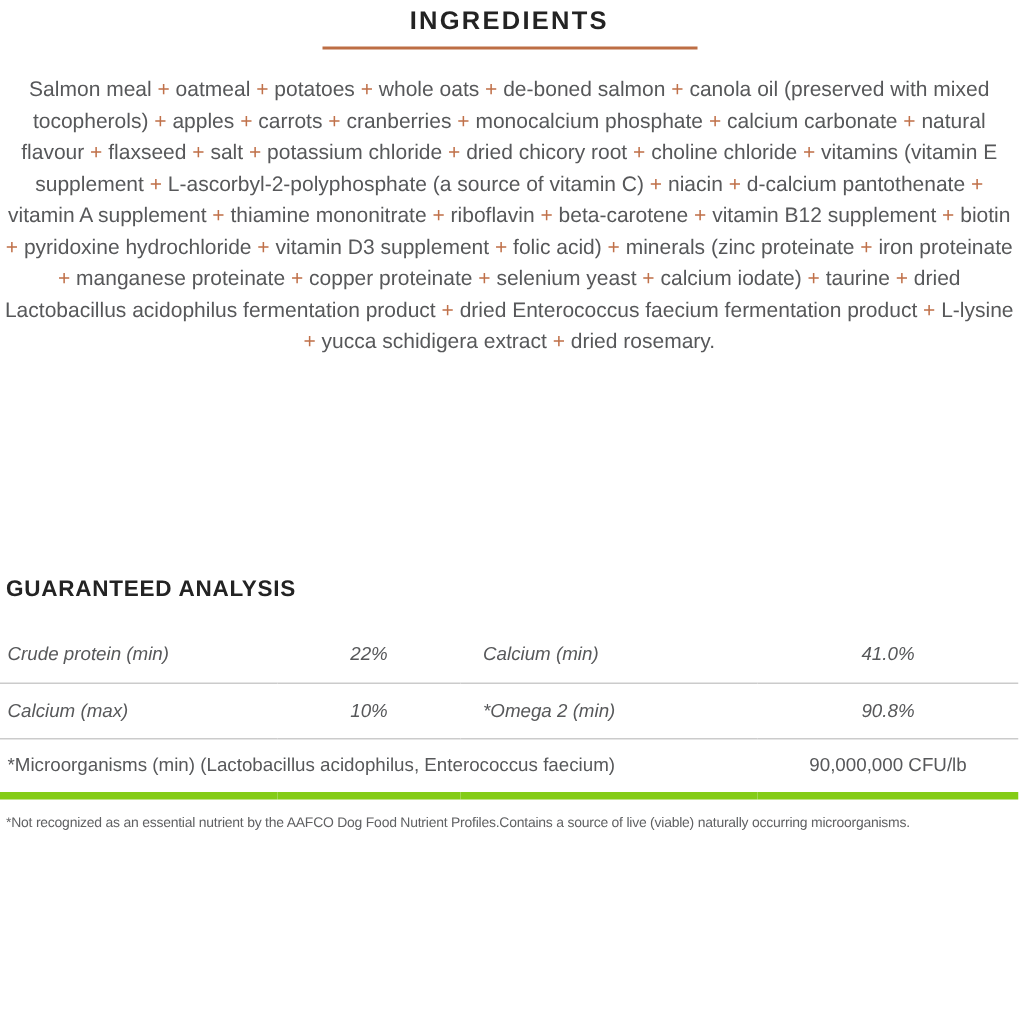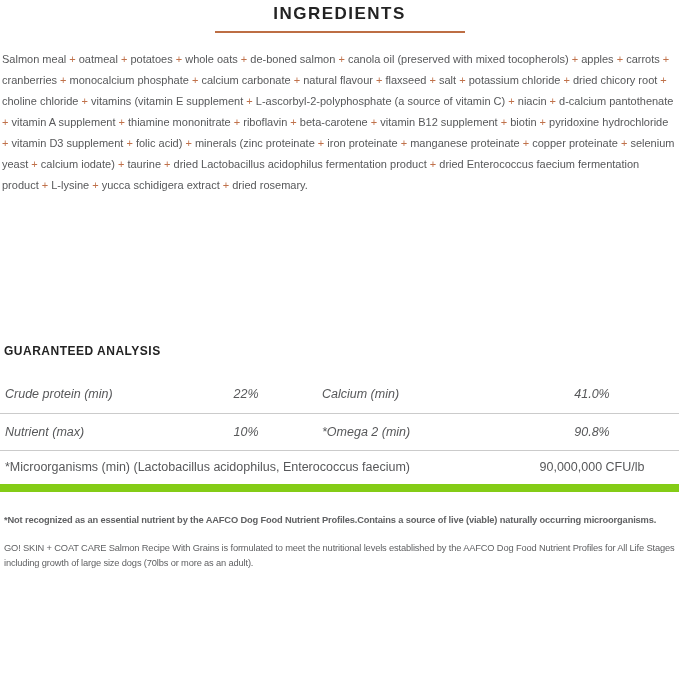--- a/index.html
+++ b/index.html
@@ -22,66 +22,65 @@
     color: #232323;
   }
   .title-underline {
     width: 250px; height: 2px;
     margin: 6px auto 0 auto;
     background: #bd6e44;
   }
   .ingredients-text {
     margin-top: 16px;
     padding: 0 2px;
-    text-align: left;
-    font-size: 11px;
+    text-align: center;
+    font-size: 14px;
     line-height: 21px;
     color: #57585a;
   }
   .ingredients-text .plus { color: #c0714a; }
 
   
   .analysis-title {
     margin-top: 145px;
     padding-left: 4px;
-    font-size: 12px;
+    font-size: 15px;
     line-height: 20px;
     font-weight: 700;
     letter-spacing: 0.5px;
     color: #232323;
   }
   table.analysis-table {
     margin-top: 15px;
     width: 679px;
     border-collapse: collapse;
     table-layout: fixed;
   }
   table.analysis-table td {
     height: 37px;
     font-size: 12.5px;
     color: #57585a;
     vertical-align: middle;
   }
   tr.analysis-row td { border-bottom: 1px solid #cbcbcb; font-style: italic; }
   tr.microorganisms-row td {
     height: 38px;
-    border-bottom: 8px solid #84cc16;
+    border-bottom: 5px solid #84cc16;
   }
   td.t-label-1 { padding-left: 5px; }
   td.t-label-2 { padding-left: 15px; }
   td.t-value { text-align: center; }
 
   .analysis-footnote {
-    margin-top: 22px;
+    margin-top: 9px;
     padding: 0 4px;
     font-size: 9.3px;
     letter-spacing: -0.15px;
     line-height: 13px;
     color: #606163;
-    font-weight: bold;
   }
   .formulation-note {
     margin-top: 14px;
     padding: 0 4px;
     font-size: 9.3px;
     letter-spacing: -0.15px;
     line-height: 14.5px;
     color: #606163;
   }
 </style>
@@ -107,32 +106,31 @@
           <col style="width:174px">
       </colgroup>
       <tbody>
           <tr class="analysis-row">
             <td class="t-label-1">Crude protein (min)</td>
             <td class="t-value">22%</td>
             <td class="t-label-2">Calcium (min)</td>
             <td class="t-value">41.0%</td>
           </tr>
           <tr class="analysis-row">
-            <td class="t-label-1">Nutrient (max)</td>
+            <td class="t-label-1">Calcium (max)</td>
             <td class="t-value">10%</td>
             <td class="t-label-2">*Omega 2 (min)</td>
             <td class="t-value">90.8%</td>
           </tr>
         </tbody>
       <tfoot>
         <tr class="microorganisms-row">
           <td class="t-label-1" colspan="3">*Microorganisms (min) (Lactobacillus acidophilus, Enterococcus faecium)</td>
           <td class="t-value">90,000,000 CFU/lb</td>
         </tr>
       </tfoot>
     </table>
 
     <p class="analysis-footnote">*Not recognized as an essential nutrient by the AAFCO Dog Food Nutrient Profiles.Contains a source of live (viable) naturally occurring microorganisms.</p>
 
-    <p class="formulation-note">GO! SKIN + COAT CARE Salmon Recipe With Grains is formulated to meet the nutritional levels established by the AAFCO Dog Food Nutrient Profiles for All Life Stages including growth of large size dogs (70lbs or more as an adult).</p>
   </section>
 
 </div>
 
 </body></html>

